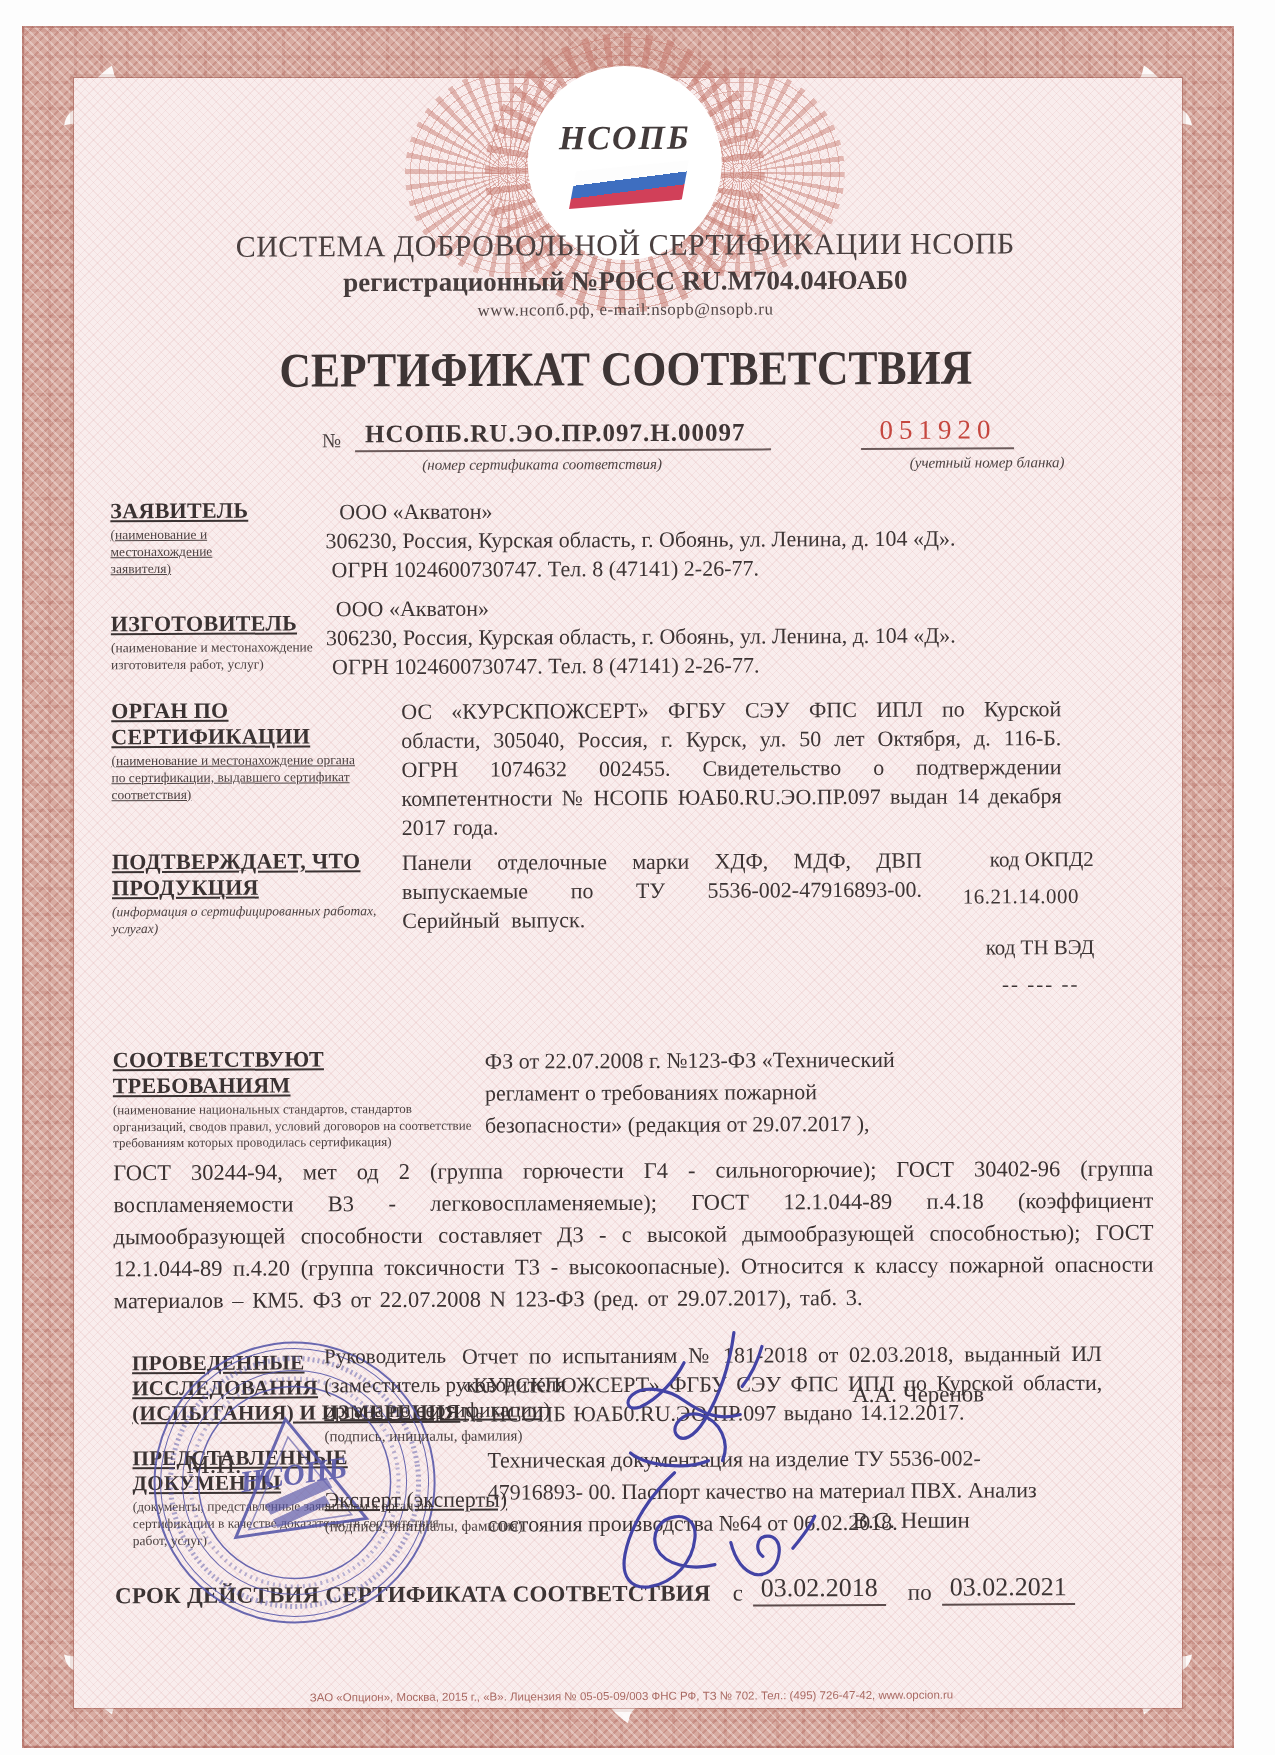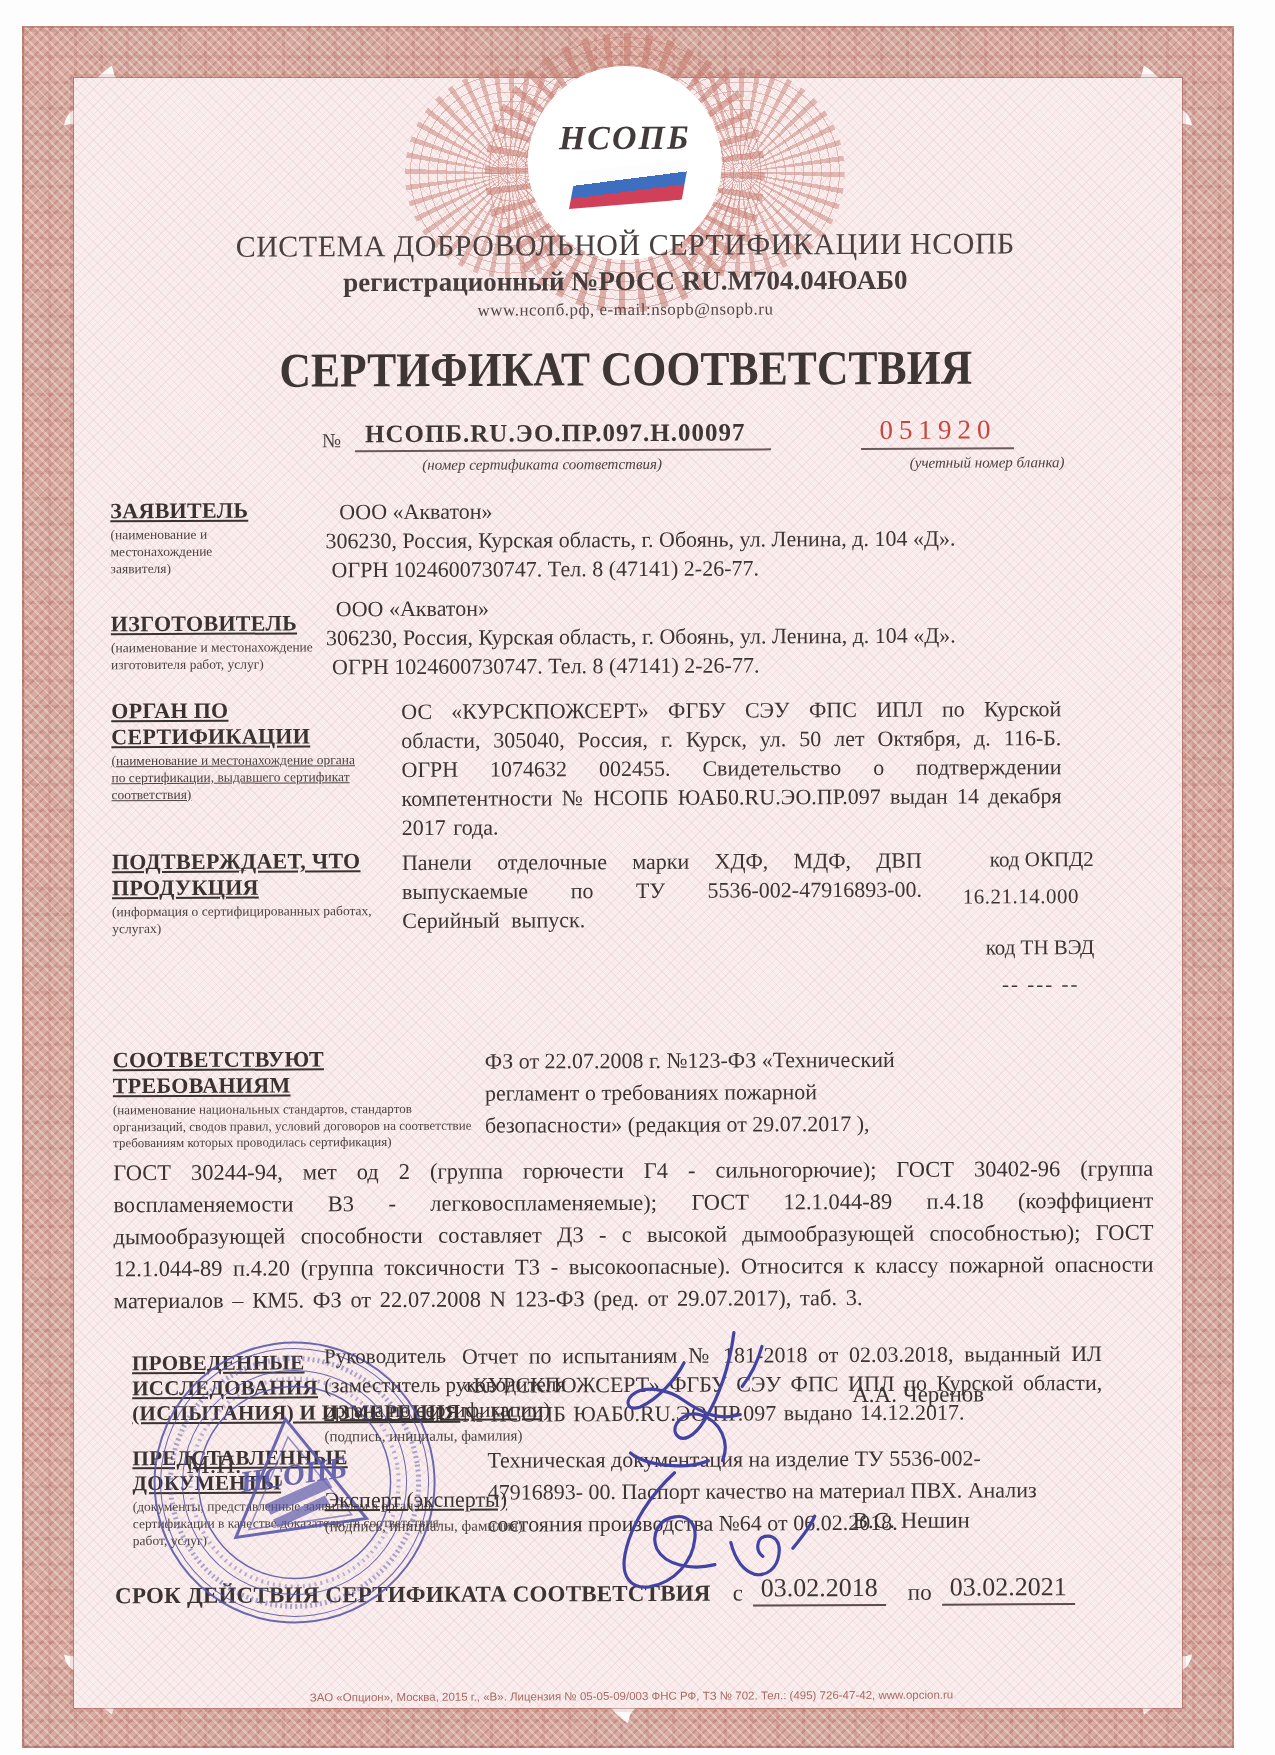--- a/index.html
+++ b/index.html
@@ -70,24 +70,24 @@
 
   
   .sections { position:absolute; left:38px; top:418px; width:1040px; }
   .row { display:flex; margin-bottom:14px; }
   .lbl-col { flex-shrink:0; }
   .lbl { font-size:22px; font-weight:bold; text-decoration:underline; letter-spacing:.3px; color:#3a3232; }
   .cap { font-size:13.5px; color:#4c4242; line-height:1.25; margin-top:3px; }
   .txt { font-size:22px; line-height:1.32; color:#3c3434; }
   .just { text-align:justify; }
 
-  .w-applicant  .lbl-col { width:215px; } .w-applicant  .cap { width:150px; }
+  .w-applicant  .lbl-col { width:215px; } .w-applicant  .cap { width:150px;text-decoration:underline; }
   .w-maker      .lbl-col { width:215px; } .w-maker      .cap { width:215px; }
   .w-organ      .lbl-col { width:290px; } .w-organ      .cap { width:255px;text-decoration:underline; }
-  .w-product    .lbl-col { width:290px; } .w-product    .cap { width:265px; }
+  .w-product    .lbl-col { width:290px; } .w-product    .cap { width:265px;font-style:italic; }
   .w-req        .lbl-col { width:372px; } .w-req        .cap { width:372px; font-size:13px; }
   .w-tests      .lbl-col { width:330px; }
   .w-docs       .lbl-col { width:355px; } .w-docs .cap  { width:330px; }
 
   .codes { width:160px; flex-shrink:0; margin-left:12px; font-size:21px; color:#3c3434; text-align:right; }
   .codes .code-label { margin-top:2px; }
   .codes .code-value { margin:12px 15px 26px; letter-spacing:.5px; }
   .codes .code-dash  { letter-spacing:2px; }
 
   .fullpar { font-size:22.5px; line-height:1.42; text-align:justify; color:#3a3232; margin:6px 0 26px; word-spacing:3px; }

